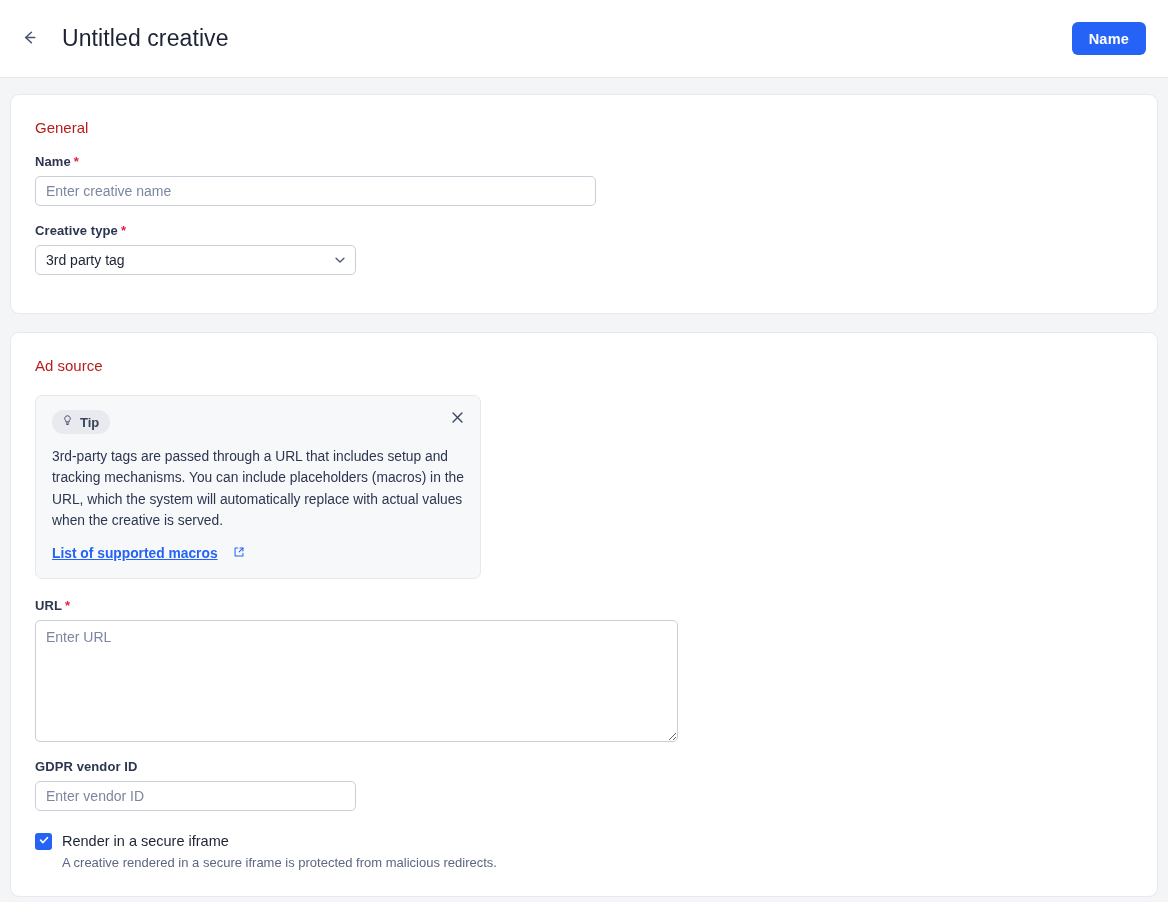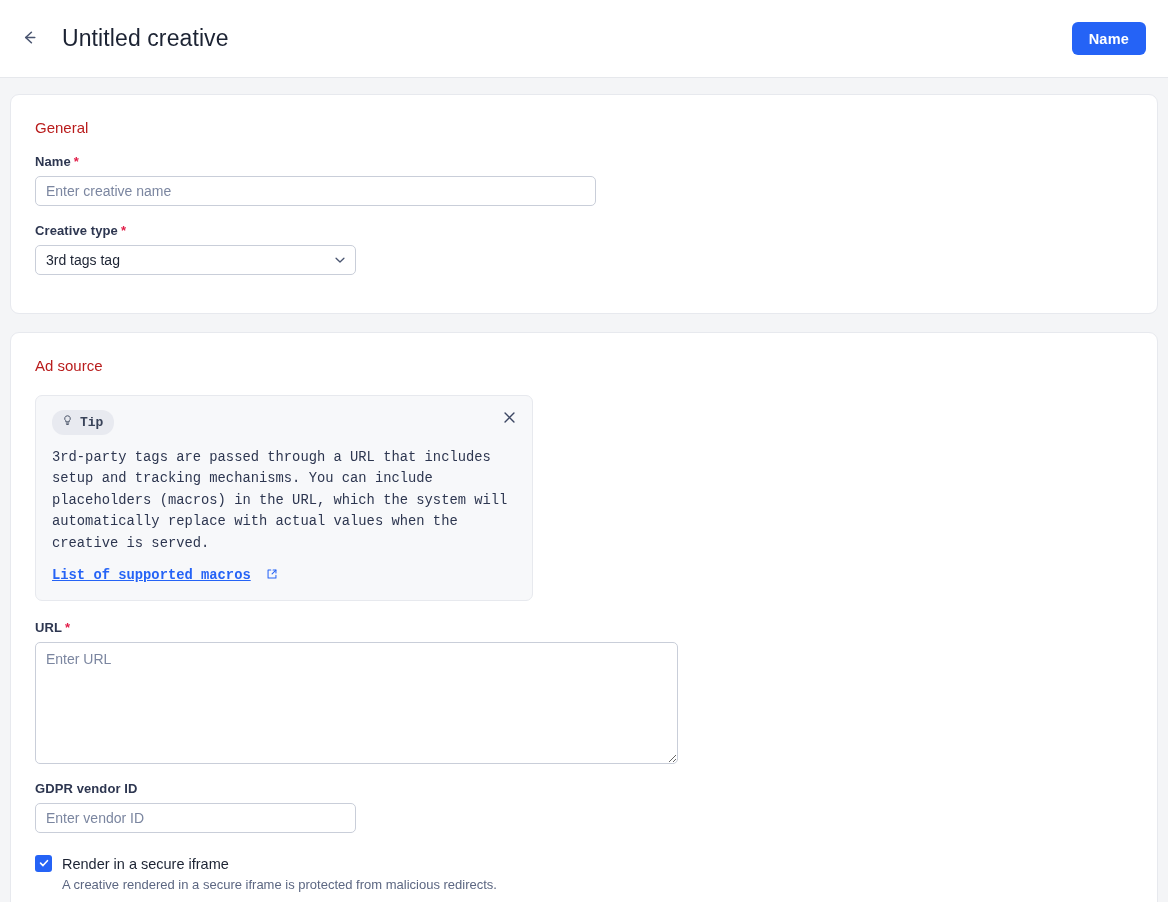--- a/index.html
+++ b/index.html
@@ -134,27 +134,26 @@
     color: #1c2333;
     padding: 8px 10px;
     outline: none;
     resize: vertical;
   }
   .textarea::placeholder { color: #7b86a0; }
 
   
   .tip {
     position: relative;
-    width: 498px;
+    width: 446px;
     background: #f7f8fa;
     border: 1px solid #e7e9ee;
     border-radius: 7px;
     padding: 14px 16px 16px 16px;
     margin-bottom: 19px;
-    font-family: Liberation Mono, monospace;
   }
   .tip-badge {
     display: inline-flex;
     align-items: center;
     gap: 6px;
     background: #e8eaf0;
     border-radius: 12px;
     padding: 4px 11px 4px 9px;
     font-size: 13px;
     font-weight: 700;
@@ -241,21 +240,21 @@
       </label>
       <input class="text-input" id="input-name" type="text" placeholder="Enter creative name" style="">
     </div>
 
     <div class="field">
       <label class="field-label">
         <span>Creative type</span><span class="req">*</span>
       </label>
       <div class="select-wrap">
         <div class="select-box">
-          <span>3rd tags tag</span>
+          <span>3rd party tag</span>
         </div>
         <span class="chev">
           <svg width="14" height="14" viewBox="0 0 16 16" fill="none">
             <path d="M3.5 6 L8 10.3 L12.5 6" stroke="#4a5570" stroke-width="1.5" stroke-linecap="round" stroke-linejoin="round"></path>
           </svg>
         </span>
       </div>
     </div>
   </div>
 

